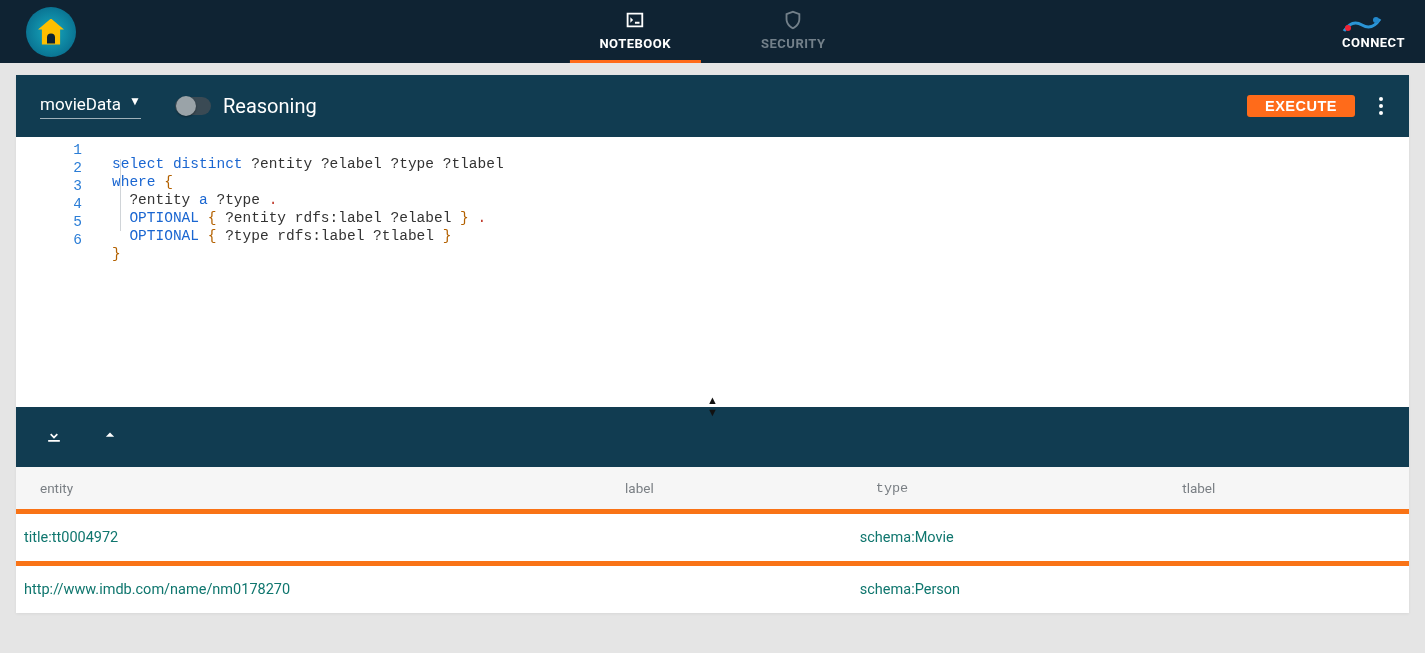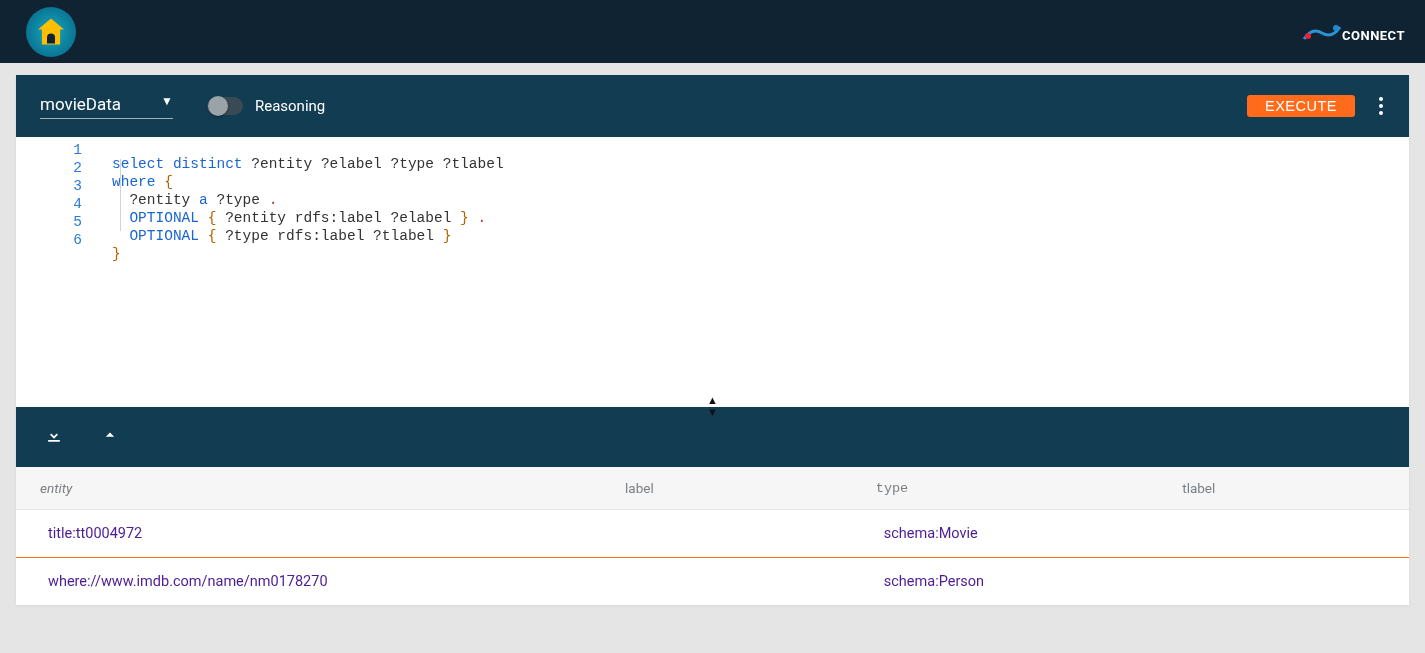--- a/index.html
+++ b/index.html
@@ -78,21 +78,22 @@
     content: "";
     position: absolute;
     bottom: 0; left: -30px; right: -30px;
     height: 3px;
     background: #ff6b1a;
   }
 
   .nav-right {
     margin-left: auto;
     display: flex;
-    align-items: flex-end;
+    align-items: flex-start;
+    flex-direction: column;
   }
   .connect-icon {
     width: 40px; height: 22px;
     position: relative;
   }
   .connect-label {
     color: #fff; font-size: 13px; font-weight: 700; letter-spacing: .5px;
   }
 
   
@@ -108,21 +109,21 @@
   .cell-header {
     height: 62px;
     background: #113c51;
     display: flex;
     align-items: center;
     padding: 0 16px 0 24px;
     color: #fff;
   }
   .db-select {
     display: flex;
-    gap: 40px;
+    gap: 8px;
     border-bottom: 1px solid rgba(255,255,255,.6);
     padding-bottom: 4px;
     cursor: pointer;
   }
   .db-name { font-size: 17px; }
   .db-caret { font-size: 12px; }
 
   .toggle {
     margin-left: 34px;
     width: 36px; height: 18px;
@@ -133,29 +134,29 @@
   }
   .toggle::after {
     content: "";
     position: absolute;
     left: 1px; top: -1px;
     width: 20px; height: 20px;
     border-radius: 50%;
     background: #9aa3a8;
     box-shadow: 0 1px 2px rgba(0,0,0,.4);
   }
-  .toggle-label { margin-left: 12px; font-size: 15px; }
+  .toggle-label { margin-left: 12px; font-size: 20px; }
 
   .btn-execute {
     margin-left: auto;
     background: #ff6b1a;
     color: #fff;
     border: none;
     font-size: 14.5px;
-    font-weight: 400;
+    font-weight: 700;
     letter-spacing: .5px;
     padding: 3px 18px;
     border-radius: 3px;
     cursor: pointer;
   }
   .kebab {
     margin-left: 14px;
     width: 24px; height: 24px;
     display: flex; flex-direction: column;
     justify-content: center; align-items: center;
@@ -234,38 +235,50 @@
   .table-wrap { background: #fff; }
   table { width: 100%; border-collapse: collapse; font-size: 14.5px; }
   thead td {
     background: #f6f6f6;
     color: #7a7f84;
     font-size: 13.5px;
     padding: 13px 24px;
     border-bottom: 1px solid #e5e5e5;
   }
   tbody td {
-    padding: 15px 32px;
-    border-top: 1px solid #f97316;
-    color: #4c1d95;
-  }
-  .col-entity { width: 42%; font-style: italic; }
+    padding: 15px 8px;
+    border-top: 5px solid #f97316;
+    color: #0f766e;
+  }
+  .col-entity { width: 42%; }
   .col-elabel { width: 18%; }
   .col-type   { width: 22%; font-family: Liberation Mono, monospace; }
   .col-tlabel { width: 18%; }
 </style>
 </head>
 <body>
 
 <div class="topnav">
   <div class="logo-wrap">
     <div class="logo-house"></div>
   </div>
 
   <div class="nav-center">
+    <div class="nav-item active">
+      <svg viewBox="0 0 24 24">
+          <path d="M3 4h18v16H3V4zm2 2v12h14V6H5zm2 3l3 3-3 3V9zm5 5h5v2h-5v-2z"></path>
+        </svg>
+      <span class="nav-label">NOTEBOOK</span>
+    </div>
+    <div class="nav-item inactive">
+      <svg viewBox="0 0 24 24">
+          <path d="M12 2l8 3v6c0 5-3.4 9.3-8 11-4.6-1.7-8-6-8-11V5l8-3zm0 2.2L6 6.4v4.6c0 3.9 2.5 7.3 6 8.9 3.5-1.6 6-5 6-8.9V6.4l-6-2.2z"></path>
+        </svg>
+      <span class="nav-label">SECURITY</span>
+    </div>
   </div>
 
   <div class="nav-right">
     <div class="connect-icon">
       <svg viewBox="0 0 40 22" width="40" height="22">
         <path d="M2 18 Q10 6 20 12 T38 6" stroke="#2a94d6" stroke-width="3" fill="none"></path>
         <circle cx="6" cy="15" r="3" fill="#e23"></circle>
           <circle cx="34" cy="7" r="3" fill="#28c"></circle>
       </svg>
     </div>
@@ -341,21 +354,21 @@
           </tr>
         </thead>
         <tbody>
           <tr>
             <td>title:tt0004972</td>
             <td></td>
             <td>schema:Movie</td>
             <td></td>
           </tr>
           <tr>
-            <td>where://www.imdb.com/name/nm0178270</td>
+            <td>http://www.imdb.com/name/nm0178270</td>
             <td></td>
             <td>schema:Person</td>
             <td></td>
           </tr>
         </tbody>
       </table>
     </div>
 
   </div>
 </div>

